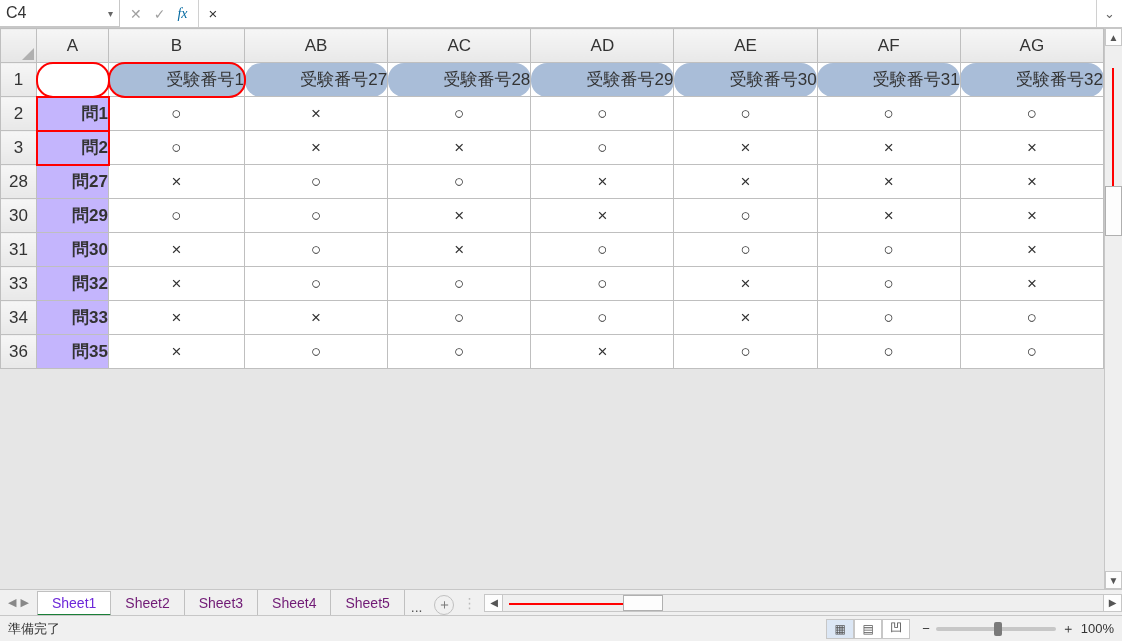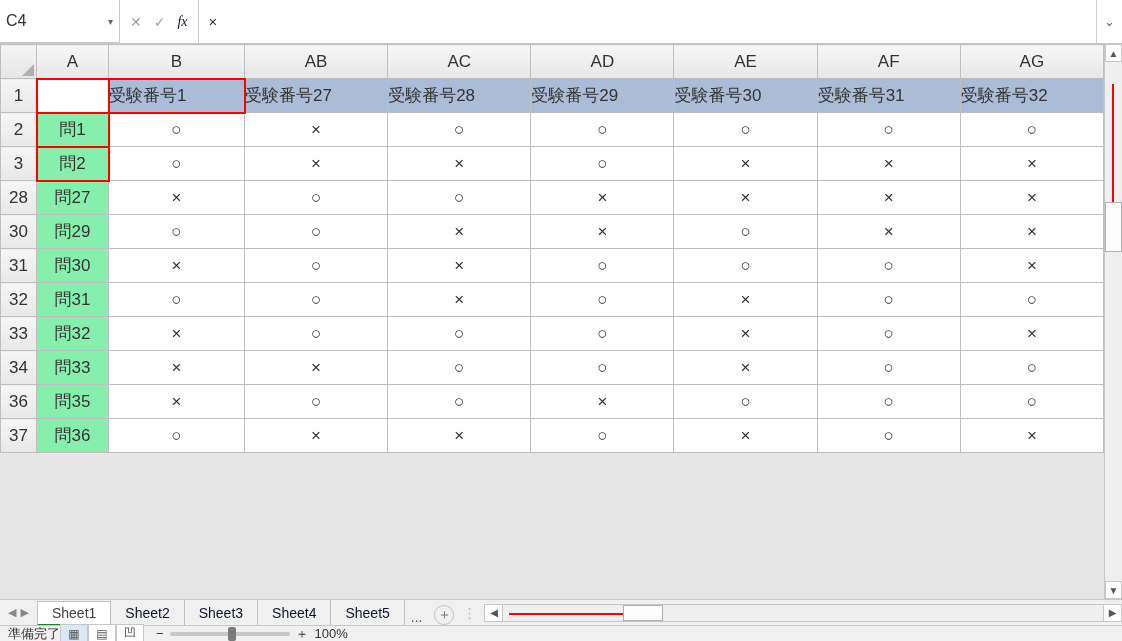--- a/index.html
+++ b/index.html
@@ -9,21 +9,21 @@
     font-size: 13px;
     background: #f0f0f0;
     color: #333;
     display: flex;
     flex-direction: column;
   }
   
   .fbar {
     display: flex;
     align-items: stretch;
-    height: 44px;
+    height: 28px;
     background: #fff;
     border-bottom: 1px solid #c7c7c7;
   }
   .fbar .namebox {
     width: 120px;
     border: 1px solid #c7c7c7;
     border-top: none; border-left: none;
     padding: 3px 6px;
     background: #fff;
     font-size: 16px;
@@ -32,21 +32,21 @@
     align-items: center;
   }
   .fbar .namebox .dd { font-size: 10px; color: #666; }
   .fbar .fx-icons {
     display: flex; align-items: center;
     padding: 0 10px;
     border-right: 1px solid #d0d0d0;
     gap: 12px;
   }
   .fbar .fx-icons span { color: #a0a0a0; font-size: 14px; }
-  .fbar .fx-icons .fx { font-style: italic; font-family: Georgia, serif; color: #0f172a; }
+  .fbar .fx-icons .fx { font-style: italic; font-family: Georgia, serif; color: #0369a1; }
   .fbar .fcontent {
     flex: 1;
     padding: 3px 10px;
     font-size: 15px;
     display: flex; align-items: center;
     background: #fff;
   }
   .fbar .expand {
     width: 26px;
     display: flex; align-items: center; justify-content: center;
@@ -93,22 +93,22 @@
     color: #333;
     height: 28px;
   }
   table.grid th.rowhdr {
     background: linear-gradient(#f6f6f6,#e8e8e8);
     font-weight: normal;
     color: #333;
     width: 36px;
     text-align: center;
   }
-  td.frozenA { background: #86efac; font-size:16px; font-weight: normal; padding-left:6px; text-align:center; }
-  td.hdrrow { background: #a9bdd8; font-size:16px; text-align:left; }
+  td.frozenA { background: #c4b5fd; font-size:16px; font-weight: bold; padding-left:6px; text-align:right; }
+  td.hdrrow { background: #a9bdd8; font-size:16px; text-align:right;border-radius:16px; }
   td.data { text-align: center; font-size:17px; }
   
   .redbox { outline: 2px solid #ff0000; outline-offset: -1px; }
   
   .vscroll {
     width: 18px;
     background: #efefef;
     border-left: 1px solid #c7c7c7;
     position: relative;
     display: flex; flex-direction: column;
@@ -130,27 +130,27 @@
     background: #f0f0f0;
     border-top:1px solid #c7c7c7;
     font-size: 14px;
   }
   .tabrow .navbtns { display:flex; gap:4px; padding:0 8px; color:#888;}
   .tabrow .navbtns span{font-size:11px;}
   .tabrow .tabs { display:flex; align-items:flex-end; height:100%;}
   .tabrow .tab {
     padding: 3px 14px 3px 14px;
     border-right:1px solid #c0c0c0;
-    color:#0f172a;
+    color:#701a75;
     cursor:pointer;
     height:100%;
     display:flex;align-items:center;
   }
   .tabrow .tab.active {
-    background:#fff; color:#404040;
+    background:#fff; color:#6d28d9;
     border-top:1px solid #c0c0c0;
     border-left:1px solid #c0c0c0;
     border-bottom:2px solid #1a7f37;
     margin-bottom:-1px;
   }
   .tabrow .more{ padding:0 6px; color:#555;}
   .tabrow .addsheet{
     width:20px;height:20px;border:1px solid #c0c0c0;border-radius:50%;
     display:flex;align-items:center;justify-content:center;font-size:14px;color:#777;margin-left:6px;
   }
@@ -159,24 +159,24 @@
     flex:1; height:18px; position:relative; background:#efefef;
     border:1px solid #c7c7c7; display:flex;
   }
   .tabrow .hscroll .btn{width:18px;display:flex;align-items:center;justify-content:center;font-size:10px;color:#555;background:#fdfdfd;border-right:1px solid #c7c7c7;}
   .tabrow .hscroll .btn.end{border-right:none;border-left:1px solid #c7c7c7;}
   .tabrow .hscroll .track{flex:1;position:relative;}
   .tabrow .hscroll .thumb{position:absolute;top:0;bottom:0;left:120px;width:40px;background:#fdfdfd;border:1px solid #b0b0b0;}
   .tabrow .hscroll .redarrow2{position:absolute;top:0;bottom:0;left:6px;width:150px;pointer-events:none;}
   
   .status {
-    height: 16px;
+    height: 26px;
     display:flex;
     align-items:center;
-    justify-content:flex-start;
+    justify-content:space-between;
     background:#f0f0f0;
     border-top:1px solid #c7c7c7;
     font-size:13px;
     padding:0 8px;
   }
   .status .views{display:flex;gap:0;}
   .status .viewbtn{
     width:28px;height:20px;border:1px solid #c7c7c7;background:#fff;
     display:flex;align-items:center;justify-content:center;font-size:12px;color:#555;
   }
@@ -294,31 +294,20 @@
             <td class="frozenA">問30</td>
             <td class="data">×</td>
             <td class="data">○</td>
             <td class="data">×</td>
             <td class="data">○</td>
             <td class="data">○</td>
             <td class="data">○</td>
             <td class="data">×</td>
           </tr>
           <tr>
-            <th class="rowhdr">32</th>
-            <td class="frozenA">問31</td>
-            <td class="data">○</td>
-            <td class="data">○</td>
-            <td class="data">×</td>
-            <td class="data">○</td>
-            <td class="data">×</td>
-            <td class="data">○</td>
-            <td class="data">○</td>
-          </tr>
-          <tr>
             <th class="rowhdr">33</th>
             <td class="frozenA">問32</td>
             <td class="data">×</td>
             <td class="data">○</td>
             <td class="data">○</td>
             <td class="data">○</td>
             <td class="data">×</td>
             <td class="data">○</td>
             <td class="data">×</td>
           </tr>
@@ -336,31 +325,20 @@
           <tr>
             <th class="rowhdr">36</th>
             <td class="frozenA">問35</td>
             <td class="data">×</td>
             <td class="data">○</td>
             <td class="data">○</td>
             <td class="data">×</td>
             <td class="data">○</td>
             <td class="data">○</td>
             <td class="data">○</td>
-          </tr>
-          <tr>
-            <th class="rowhdr">37</th>
-            <td class="frozenA">問36</td>
-            <td class="data">○</td>
-            <td class="data">×</td>
-            <td class="data">×</td>
-            <td class="data">○</td>
-            <td class="data">×</td>
-            <td class="data">○</td>
-            <td class="data">×</td>
           </tr>
         </tbody>
     </table>
   </div>
 
   <div class="vscroll">
     <div class="btn">▲</div>
     <div class="track">
       <svg class="redarrow" viewBox="0 0 18 160">
         <line x1="9" y1="0" x2="9" y2="148" stroke="#ff0000" stroke-width="2"></line>

